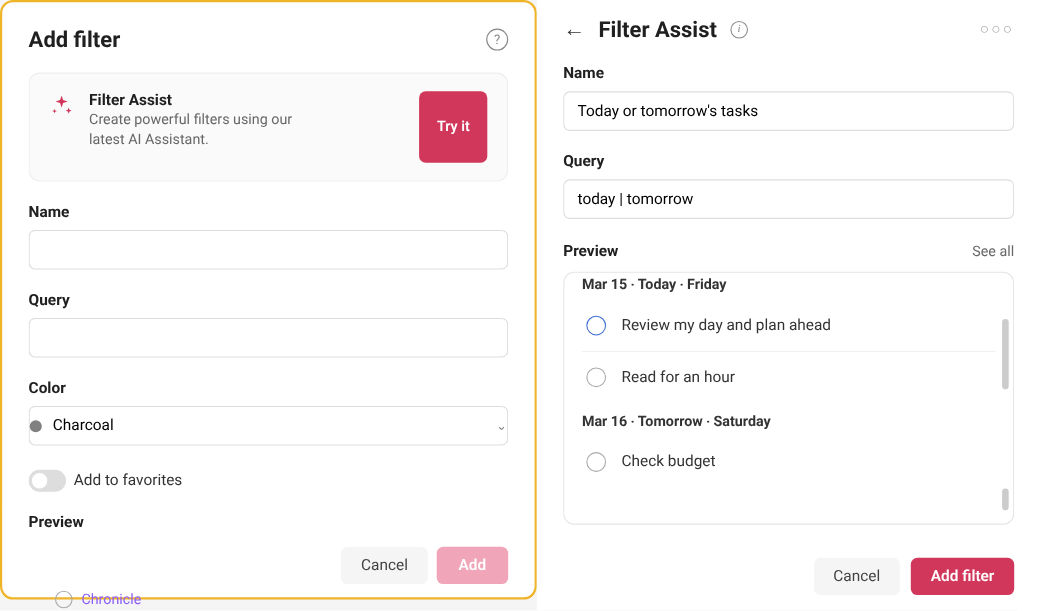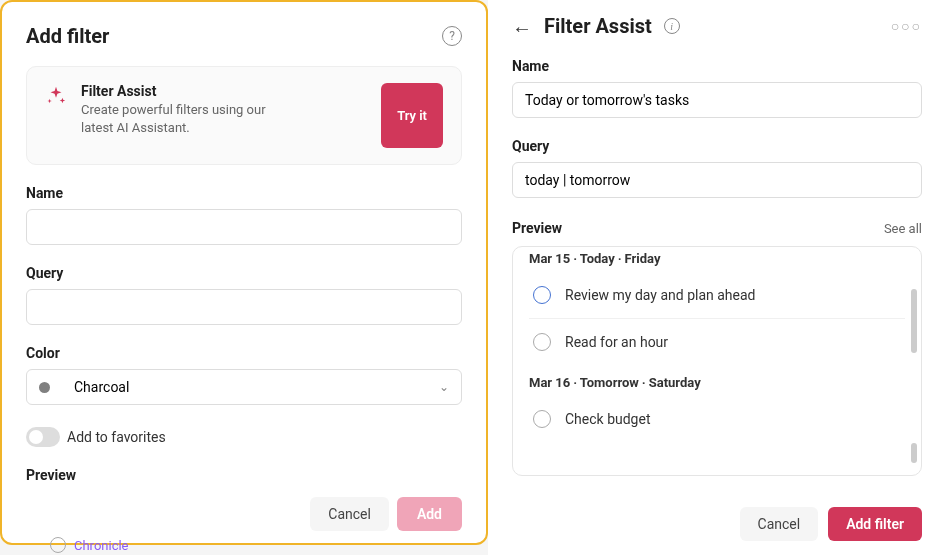--- a/index.html
+++ b/index.html
@@ -27,21 +27,21 @@
     .assist-card { background: #fafafa; border: 1px solid #eee; border-radius: 10px; padding: 16px 18px; display: flex; align-items: flex-start; gap: 14px; }
     .sparkle-icon { flex-shrink: 0; width: 22px; height: 22px; margin-top: 2px; }
     .assist-body { flex: 1; }
     .assist-title { font-size: 14px; font-weight: 700; color: #202020; }
     .assist-desc { font-size: 13px; color: #666; margin-top: 2px; line-height: 1.4; max-width: 210px; }
     .try-btn { background: #d1375a; color: #fff; border: none; padding: 25px 16px; border-radius: 6px; font-size: 13px; font-weight: 600; cursor: pointer; flex-shrink: 0; align-self: center; }
     
     .field-label { font-size: 14px; font-weight: 700; color: #202020; margin-top: 20px; margin-bottom: 8px; }
     .text-input { width: 100%; border: 1px solid #ddd; border-radius: 6px; padding: 9px 12px; font-size: 14px; background: #fff; }
     
-    .color-select { width: 100%; border: 1px solid #ddd; border-radius: 6px; padding: 9px 12px; font-size: 14px; background: #fff; display: flex; align-items: center; gap: 24px; cursor: pointer; position: relative; }
+    .color-select { width: 100%; border: 1px solid #ddd; border-radius: 6px; padding: 9px 0; font-size: 14px; background: #fff; display: flex; align-items: center; gap: 10px; cursor: pointer; position: relative; }
     .color-dot { width: 11px; height: 11px; border-radius: 50%; background: #808080; }
     .chevron { margin-left: auto; color: #888; font-size: 12px; }
     
     .fav-row { display: flex; align-items: center; gap: 7px; margin-top: 22px; }
     .toggle { width: 34px; height: 20px; background: #ddd; border-radius: 10px; position: relative; cursor: pointer; }
     .toggle::after { content: ''; position: absolute; width: 14px; height: 14px; background: #fff; border-radius: 50%; top: 3px; left: 3px; }
     .fav-label { font-size: 14px; color: #333; }
     
     .left-footer { display: flex; justify-content: flex-end; gap: 8px; padding: 12px 0; border-top: 1px solid transparent; }
     .btn-cancel { background: #f5f5f5; border: none; padding: 9px 18px; border-radius: 6px; font-size: 14px; color: #444; cursor: pointer; }

